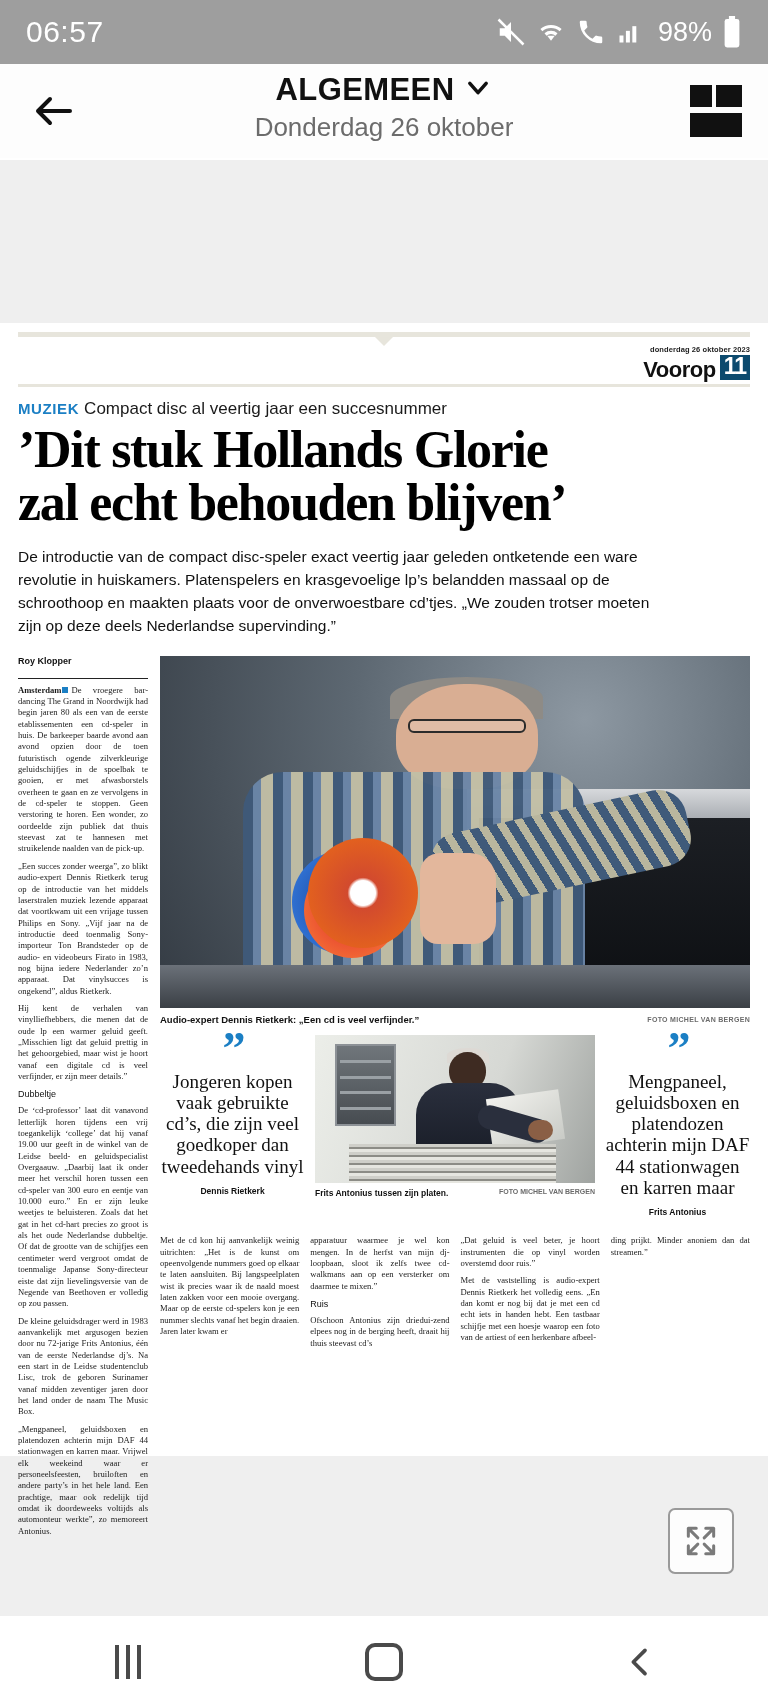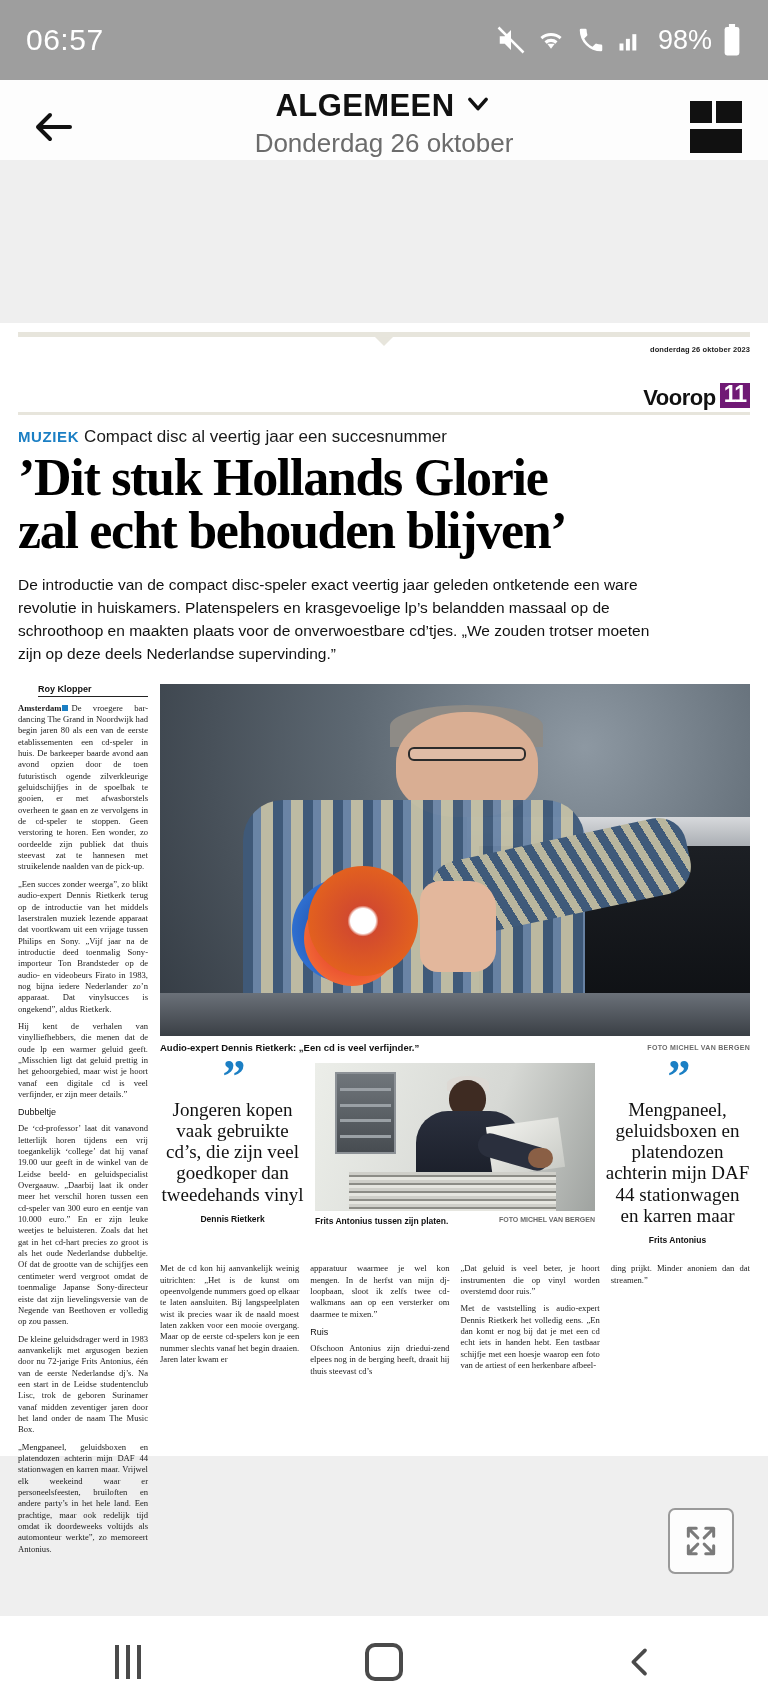--- a/index.html
+++ b/index.html
@@ -6,21 +6,21 @@
   html,body { width:768px; height:1708px; }
   body {
     font-family:"Liberation Sans", sans-serif;
     background:#ffffff;
     overflow:hidden;
     position:relative;
   }
 
   
   .statusbar{
-    height:80px; background:#9e9e9e; color:#fff;
+    height:64px; background:#9e9e9e; color:#fff;
     display:flex; align-items:center; justify-content:space-between;
     padding:0 26px; font-size:28px;gap:48px;
   }
   .sb-clock{ font-size:30px; letter-spacing:.5px; }
   .sb-right{ display:flex; align-items:center; gap:10px; }
   .sb-right svg{ display:block; }
   .sb-battery-text{ font-size:27px; margin-left:4px; }
 
   
   .appbar{
@@ -63,22 +63,22 @@
   }
   .masthead{
     display:flex; justify-content:flex-end; align-items:flex-end;
     padding:8px 0 4px 0;
   }
   .mh-block{ text-align:right; }
   .mh-date{ font-size:7.5px; font-weight:bold; color:#222; letter-spacing:.1px; }
   .mh-row{ display:flex; align-items:flex-end; justify-content:flex-end; gap:4px; margin-top:1px;}
   .mh-voorop{ font-size:22px; font-weight:bold; color:#111; letter-spacing:-.5px; line-height:.92; }
   .mh-page{
-    background:#701a75; color:#fff; font-size:23px; font-weight:bold;
-    padding:1px 4px 2px 4px; line-height:.95; letter-spacing:-1px;margin-top:28px;
+    background:#0c4a6e; color:#fff; font-size:23px; font-weight:bold;
+    padding:1px 4px 2px 4px; line-height:.95; letter-spacing:-1px;
   }
   .np-rule2{ height:3px; background:#e7e5dc; }
 
   
   .kicker{ margin-top:12px; font-size:17px; color:#1a1a1a; }
   .kicker .k-tag{
     color:#1b7fc4; font-weight:bold; font-size:15px;
     letter-spacing:.6px; margin-right:5px;
   }
   .headline{
@@ -89,21 +89,21 @@
   .lede{
     font-size:15.5px; line-height:1.48; color:#111; margin-top:17px;
     max-width:640px;
   }
 
   
   .art-grid{ display:flex; gap:12px; margin-top:18px; }
   .col-left{ width:130px; flex:none; }
   .col-right{ flex:1; }
 
-  .byline{ font-size:9px; font-weight:bold; color:#111; border-bottom:1px solid #222; padding-bottom:2px;margin-left:20px; }
+  .byline{ font-size:9px; font-weight:bold; color:#111; border-bottom:1px solid #222; padding-bottom:12px; }
   .bodycol{
     font-family:"Liberation Serif", serif;
     font-size:8.6px; line-height:1.32; color:#1a1a1a;
     text-align:justify; margin-top:6px; hyphens:auto;
   }
   .bodycol b{ font-weight:bold; }
   .sq{ display:inline-block; width:6px; height:6px; background:#1b7fc4; margin:0 3px 0 1px; }
   .subhead{
     font-family:"Liberation Sans", sans-serif;
     font-size:9px; font-weight:normal; margin-top:7px; margin-bottom:2px; color:#111;

